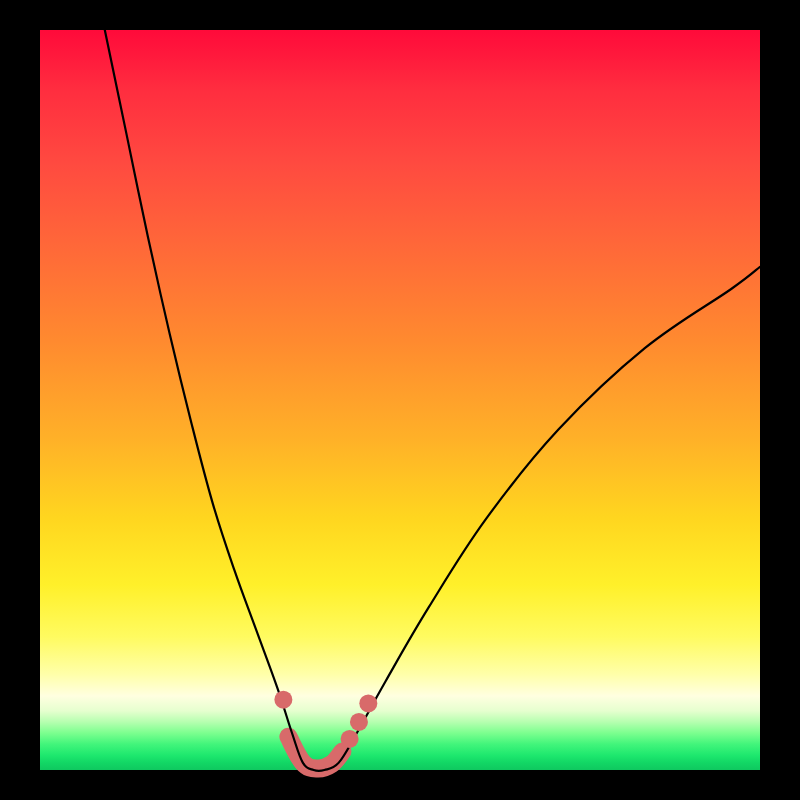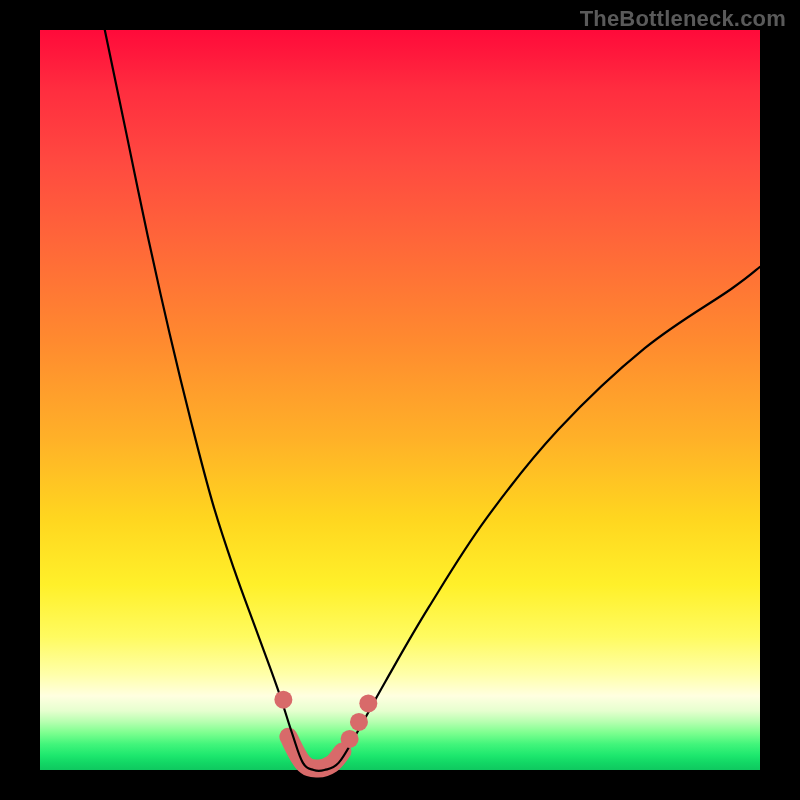--- a/index.html
+++ b/index.html
@@ -98,14 +98,13 @@
           <path d="M 64.8,0 C 68.688,18.648000000000003 78.624,66.30400000000002 86.39999999999999,103.60000000000002 C 94.17599999999999,140.89600000000002 100.224,171.23600000000005 108,207.20000000000005 C 115.776,243.16400000000004 121.824,270.1 129.6,303.40000000000003 C 137.376,336.70000000000005 143.42399999999998,361.5640000000001 151.2,392.20000000000005 C 158.976,422.836 165.02399999999997,446.96000000000004 172.79999999999998,473.6 C 180.576,500.24 186.624,517.556 194.4,540.2 C 202.17600000000002,562.844 208.224,578.088 216,599.4 C 223.776,620.712 231.12000000000003,639.952 237.60000000000002,658.6 C 244.08,677.248 247.46399999999997,689.68 251.99999999999997,703 C 256.53599999999994,716.32 258.912,725.94 262.8,732.6 C 266.68800000000005,739.26 269.71200000000005,738.668 273.6,740 C 277.488,741.332 279.86400000000003,741.332 284.40000000000003,740 C 288.93600000000004,738.668 292.968,739.26 298.8,732.6 C 304.632,725.94 308.37600000000003,717.652 316.8,703 C 325.224,688.348 332.64,673.844 345.59999999999997,651.2 C 358.55999999999995,628.556 370.656,606.504 388.8,577.2 C 406.944,547.8960000000001 423.072,520.3679999999999 446.4,488.4 C 469.72799999999995,456.43199999999996 489.888,430.23599999999993 518.4,399.59999999999997 C 546.9119999999999,368.964 573.6959999999999,343.50800000000004 604.8,318.20000000000005 C 635.904,292.89200000000005 670.4639999999999,273.65200000000004 691.1999999999999,259 C 711.9359999999999,244.34799999999998 714.816,240.79599999999996 720,236.79999999999995" class="curve"></path>
         </g>
       <g id="marker-layer">
           <circle cx="243.35999999999999" cy="669.7" r="9" class="dot"></circle>
           <circle cx="309.6" cy="708.92" r="9" class="dot"></circle>
           <circle cx="318.96" cy="691.9" r="9" class="dot"></circle>
           <circle cx="328.32" cy="673.4" r="9" class="dot"></circle>
         </g>
     </svg>
   </div>
-  <div class="watermark">TheBottleneck.com</div>
 </div>
 
 </body></html>

